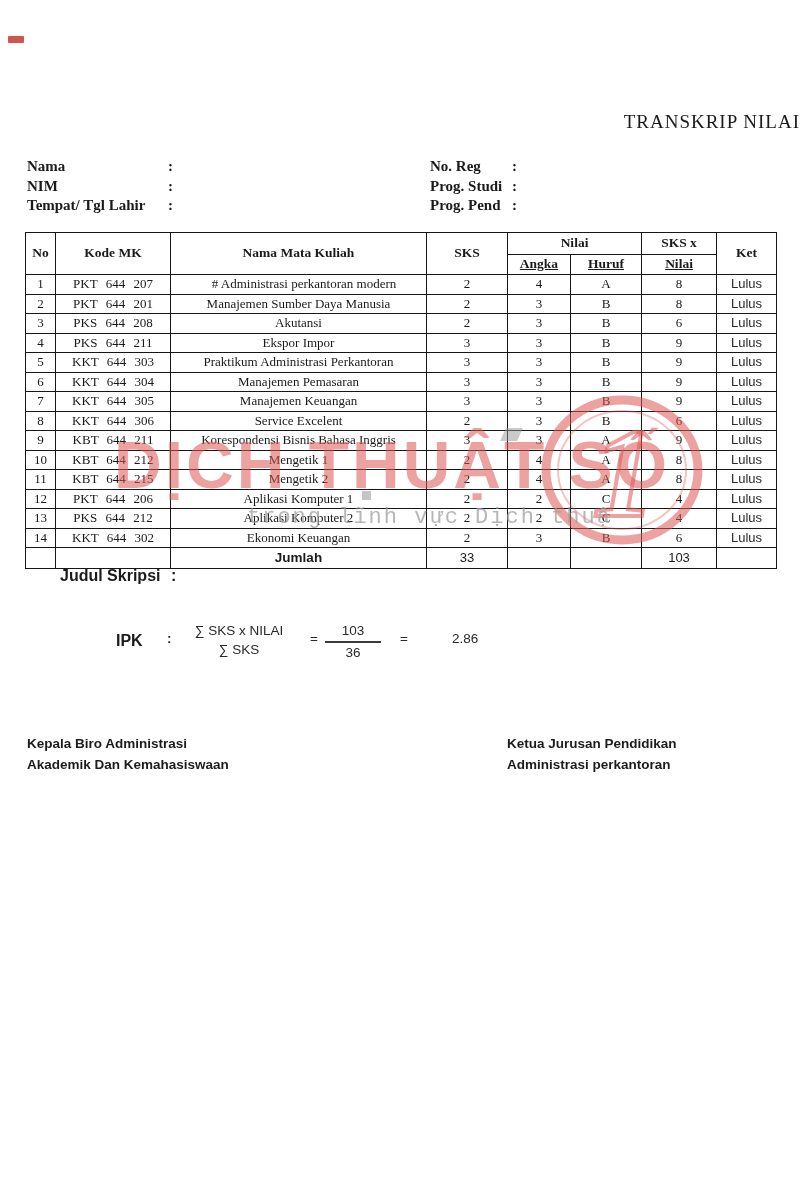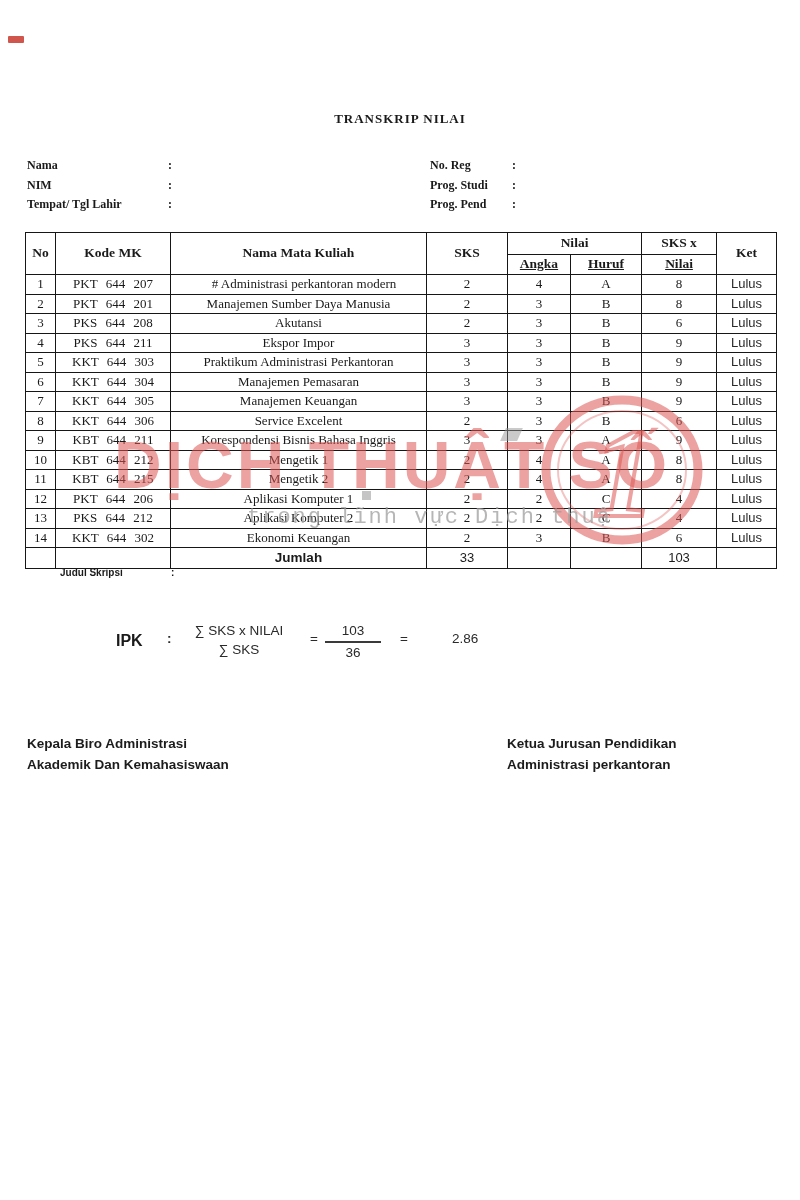--- a/index.html
+++ b/index.html
@@ -6,28 +6,28 @@
   .page{
     position:relative;width:800px;height:1200px;background:#ffffff;
     margin:0 auto;overflow:hidden;
     font-family:"Liberation Serif", serif;color:#1a1a1a;
     filter:blur(0.25px);
   }
   
   .red-dash{position:absolute;left:8px;top:36px;width:16px;height:7px;background:#c8372d;opacity:.85;border-radius:1px;}
 
   .title{
-    position:absolute;left:0;right:0;top:111px;text-align:center;
-    font-weight:bold;font-size:13px;letter-spacing:1px;
+    position:absolute;left:0;right:0;top:111px;text-align:right;
+    font-weight:normal;font-size:19px;letter-spacing:1px;
   }
 
   
   .info{position:absolute;left:0;top:158px;width:800px;}
   .info-row{position:relative;height:19.5px;}
-  .info-row span{position:absolute;font-weight:bold;font-size:12px;white-space:pre;}
+  .info-row span{position:absolute;font-weight:bold;font-size:15px;white-space:pre;}
   .lab-l{left:27px;} .col-l{left:168px;}
   .lab-r{left:430px;} .col-r{left:512px;}
 
   
   table.grades{
     position:absolute;left:25px;top:232px;width:751px;
     border-collapse:collapse;table-layout:fixed;
   }
   table.grades th,table.grades td{
     border:1.4px solid #161616;padding:0;line-height:1.05;
@@ -40,21 +40,21 @@
   tbody td{height:18.5px;}
   td.c-nama{text-align:left;padding-left:8px;}
   td.c-nama.flush{padding-left:11px;}
   td.c-kode{text-align:left;padding-left:7px;word-spacing:5px;}
   td.c-ket{font-family:"Liberation Sans", sans-serif;font-size:13px;color:#2a2a2a;}
   tfoot td{height:19.5px;font-family:"Liberation Sans", sans-serif;font-size:13px;}
   tfoot td.t-label{font-weight:bold;font-size:13.5px;}
 
   
   .skripsi{position:absolute;left:60px;top:567px;width:400px;
-    font-family:"Liberation Sans", sans-serif;font-weight:bold;font-size:10px;}
+    font-family:"Liberation Sans", sans-serif;font-weight:bold;font-size:16px;}
   .skripsi .sk-colon{position:absolute;left:111px;top:0;font-weight:bold;}
   .ipk{position:absolute;left:0;top:620px;width:800px;height:42px;
     font-family:"Liberation Sans", sans-serif;font-size:13.5px;color:#2a2a2a;}
   .ipk .ipk-label{position:absolute;left:116px;top:12px;font-weight:bold;font-size:16px;color:#1a1a1a;}
   .ipk .ipk-colon{position:absolute;left:167px;top:11px;font-weight:bold;}
   .ipk .frac-left{position:absolute;left:183px;top:1px;width:112px;text-align:center;line-height:19px;}
   .ipk .eq1{position:absolute;left:310px;top:11px;}
   .ipk .frac-right{position:absolute;left:325px;top:1px;width:56px;text-align:center;line-height:19px;}
   .ipk .frac-right .num{border-bottom:2px solid #3a3a3a;display:block;padding-bottom:1px;}
   .ipk .eq2{position:absolute;left:400px;top:11px;}

